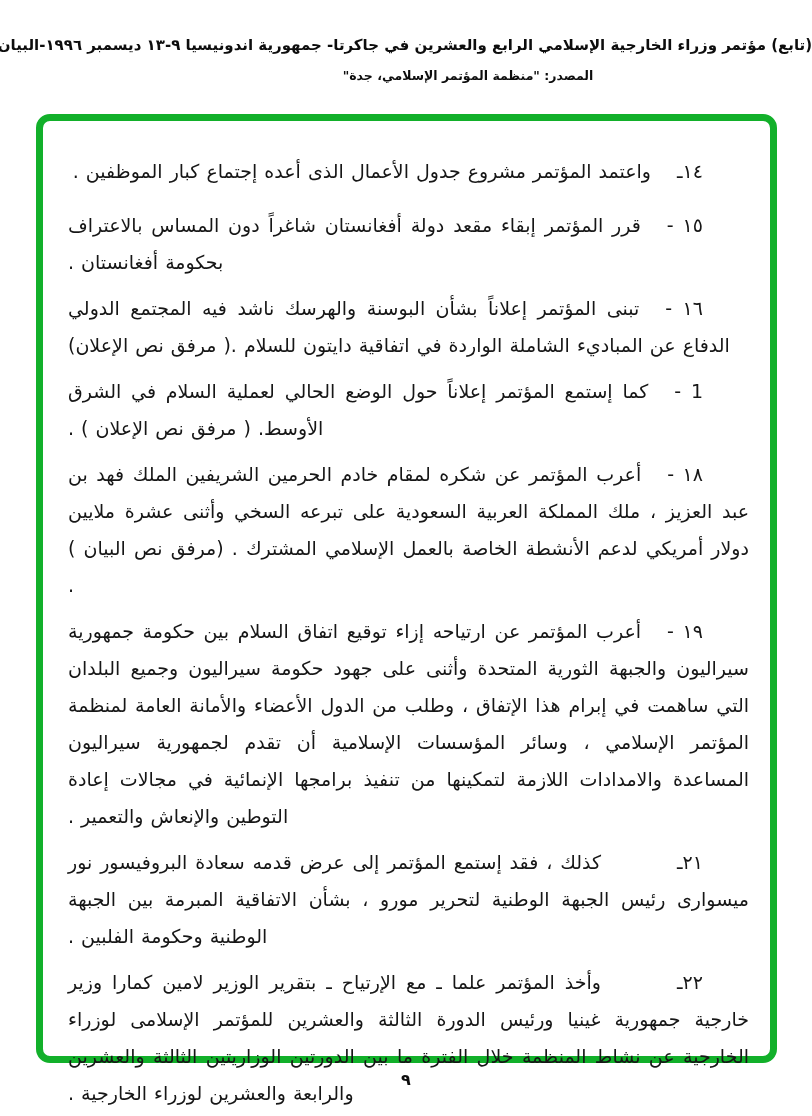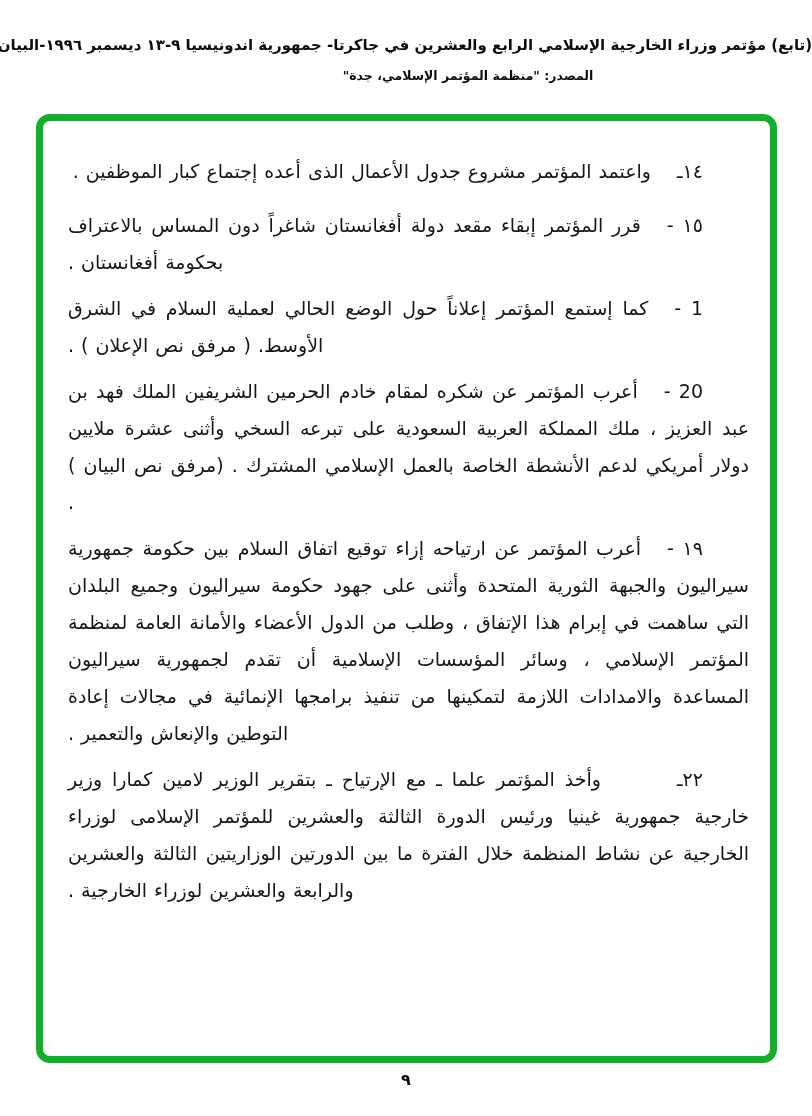--- a/index.html
+++ b/index.html
@@ -88,22 +88,24 @@
 
   <header class="doc-header">
     <div class="title-line">(تابع) مؤتمر وزراء الخارجية الإسلامي الرابع والعشرين في جاكرتا- جمهورية اندونيسيا ٩-١٣ ديسمبر ١٩٩٦-البيان الختامي</div>
     <div class="source-line">المصدر: "منظمة المؤتمر الإسلامي، جدة"</div>
   </header>
 
   <div class="green-box" style="border-color: rgb(18, 176, 42);">
     <div class="paras">
         <p class="para single"><span class="num">١٤ـ</span><span class="tab"></span><span class="body">واعتمد المؤتمر مشروع جدول الأعمال  الذى أعده إجتماع كبار الموظفين .</span></p>
         <p class="para"><span class="num">١٥ -</span><span class="tab"></span><span class="body">قرر المؤتمر إبقاء مقعد دولة أفغانستان شاغراً دون المساس بالاعتراف بحكومة أفغانستان .</span></p>
+        <p class="para"><span class="num">١٦ -</span><span class="tab"></span><span class="body">تبنى المؤتمر إعلاناً بشأن البوسنة والهرسك ناشد فيه المجتمع الدولي الدفاع عن المباديء الشاملة الواردة في اتفاقية دايتون للسلام .( مرفق نص الإعلان)</span></p>
         <p class="para"><span class="num">1 -</span><span class="tab"></span><span class="body">كما إستمع المؤتمر إعلاناً حول الوضع الحالي لعملية السلام في الشرق الأوسط. ( مرفق نص الإعلان ) .</span></p>
-        <p class="para"><span class="num">20 -</span><span class="tab"></span><span class="body">أعرب المؤتمر عن شكره لمقام خادم الحرمين الشريفين الملك فهد بن عبد العزيز ، ملك المملكة العربية السعودية على تبرعه السخي وأثنى عشرة ملايين دولار أمريكي لدعم الأنشطة الخاصة بالعمل الإسلامي المشترك . (مرفق نص البيان ) .</span></p>
+        <p class="para"><span class="num">١٨ -</span><span class="tab"></span><span class="body">أعرب المؤتمر عن شكره لمقام خادم الحرمين الشريفين الملك فهد بن عبد العزيز ، ملك المملكة العربية السعودية على تبرعه السخي وأثنى عشرة ملايين دولار أمريكي لدعم الأنشطة الخاصة بالعمل الإسلامي المشترك . (مرفق نص البيان ) .</span></p>
         <p class="para"><span class="num">١٩ -</span><span class="tab"></span><span class="body">أعرب المؤتمر عن ارتياحه إزاء توقيع اتفاق السلام بين حكومة جمهورية سيراليون والجبهة الثورية المتحدة وأثنى على جهود حكومة سيراليون وجميع البلدان التي ساهمت في إبرام هذا الإتفاق ، وطلب من الدول الأعضاء والأمانة العامة لمنظمة المؤتمر الإسلامي ، وسائر المؤسسات الإسلامية أن تقدم لجمهورية سيراليون المساعدة والامدادات اللازمة لتمكينها من تنفيذ برامجها الإنمائية في مجالات إعادة التوطين والإنعاش والتعمير .</span></p>
+        <p class="para wide"><span class="num">٢١ـ</span><span class="tab"></span><span class="body">كذلك ، فقد إستمع المؤتمر إلى عرض قدمه سعادة البروفيسور نور ميسوارى رئيس الجبهة الوطنية لتحرير مورو ، بشأن الاتفاقية المبرمة بين الجبهة الوطنية وحكومة الفلبين .</span></p>
         <p class="para wide"><span class="num">٢٢ـ</span><span class="tab"></span><span class="body">وأخذ المؤتمر علما ـ مع الإرتياح ـ بتقرير الوزير لامين كمارا وزير خارجية جمهورية غينيا ورئيس الدورة الثالثة والعشرين للمؤتمر الإسلامى لوزراء الخارجية عن نشاط المنظمة خلال الفترة ما بين الدورتين الوزاريتين الثالثة والعشرين والرابعة والعشرين لوزراء الخارجية .</span></p>
       </div>
   </div>
 
   <div class="page-number">٩</div>
 
 </div>
 
 </body></html>

